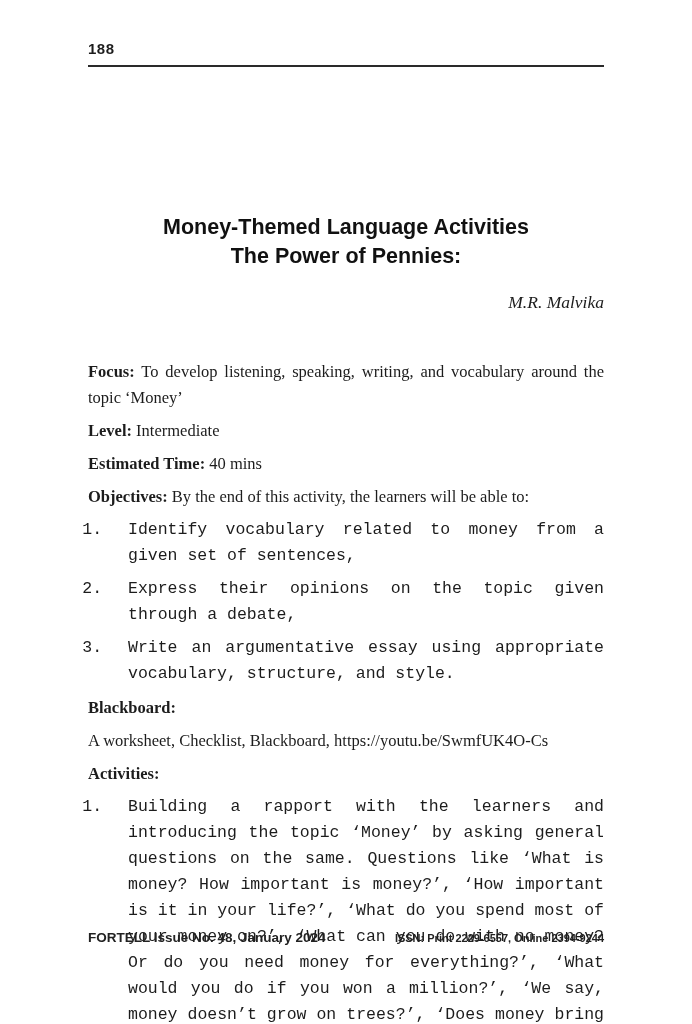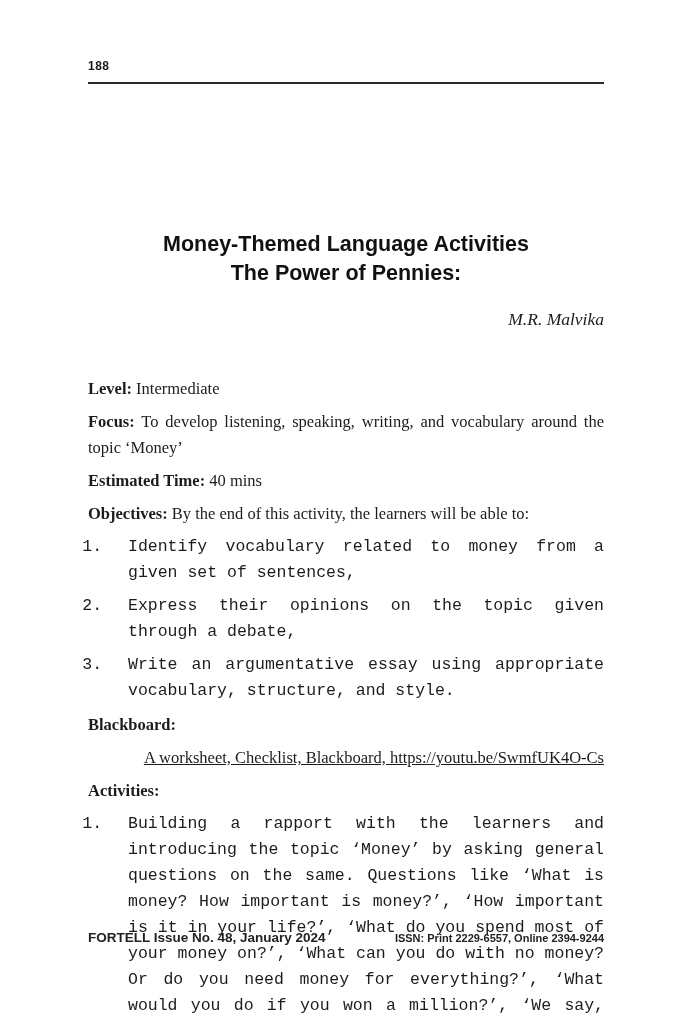--- a/index.html
+++ b/index.html
@@ -15,24 +15,24 @@
     box-sizing: border-box;
   }
   .margins {
     position: absolute;
     left: 88px;
     right: 88px;
     top: 0;
   }
   
   .page-number {
-    padding-top: 57px;
+    padding-top: 40px;
     font-family: "Liberation Sans", "DejaVu Sans", sans-serif;
     font-weight: 700;
-    font-size: 12px;
+    font-size: 15px;
     line-height: 18px;
     letter-spacing: 0.5px;
   }
   .header-rule {
     margin-top: 7px;
     border: none;
     border-top: 2.5px solid #2a2a2a;
     height: 0;
   }
   
@@ -69,22 +69,21 @@
     list-style: decimal outside;
     font-family: Liberation Mono, monospace;
   }
   ol.num-list li {
     margin: 0 0 7px 0;
     padding-left: 16px;
     text-align: justify;
   }
   .materials-text {
     margin: 0 0 7px 0;
-    text-align: right;
-    text-decoration: underline;
+    text-align: left;
   }
   
   .footer {
     position: absolute;
     left: 88px;
     right: 88px;
     top: 930px;
     display: flex;
     justify-content: space-between;
     align-items: baseline;
@@ -112,23 +111,23 @@
 
     <div class="title-block">
       <div>Money-Themed Language Activities</div>
       <div>The Power of Pennies:</div>
     </div>
 
     <div class="author-line">M.R. Malvika</div>
 
     <div class="article-body">
 
+      <p class="field"><b>Focus:</b> <span>To develop listening, speaking, writing, and vocabulary around the topic ‘Money’</span></p>
+
       <p class="field"><b>Level:</b> <span>Intermediate</span></p>
-
-      <p class="field"><b>Focus:</b> <span>To develop listening, speaking, writing, and vocabulary around the topic ‘Money’</span></p>
 
       <p class="field"><b>Estimated Time:</b> <span>40 mins</span></p>
 
 
       <p class="field"><b>Objectives:</b> <span>By the end of this activity, the learners will be able to:</span></p>
 
       <ol class="num-list">
         <li>Identify vocabulary related to money from a given set of sentences,</li>
         <li>Express their opinions on the topic given through a debate,</li>
         <li>Write an argumentative essay using appropriate vocabulary, structure, and style.</li>

